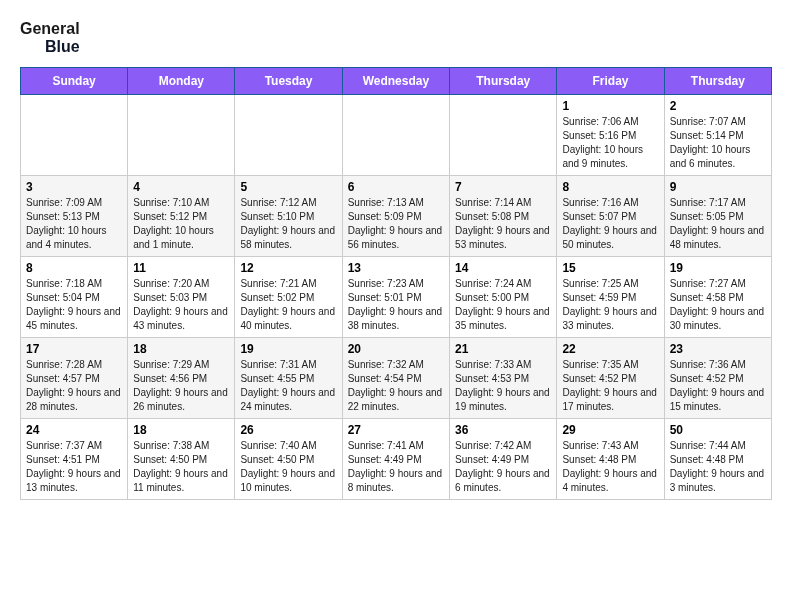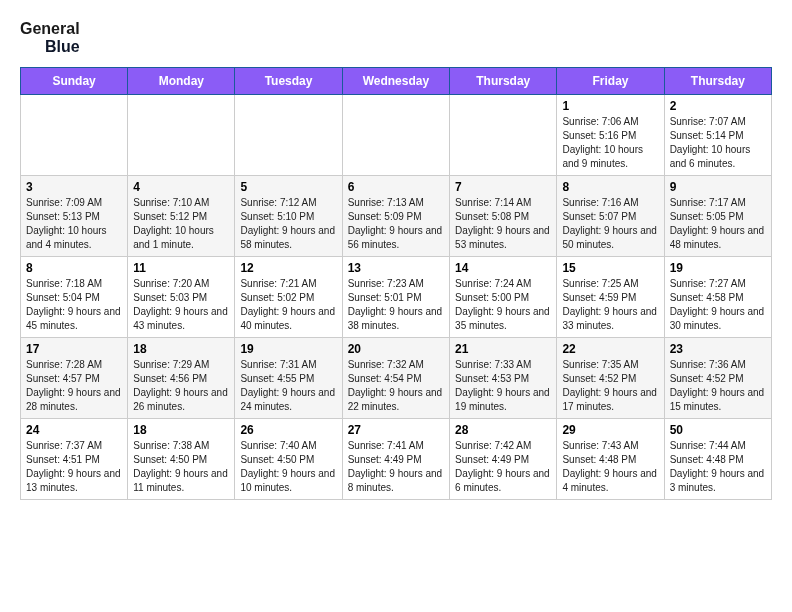--- a/index.html
+++ b/index.html
@@ -223,21 +223,21 @@
         </td>
         <td>
           <span class="day-num">26</span>
           <div class="day-info">Sunrise: 7:40 AM<br>Sunset: 4:50 PM<br>Daylight: 9 hours and 10 minutes.</div>
         </td>
         <td>
           <span class="day-num">27</span>
           <div class="day-info">Sunrise: 7:41 AM<br>Sunset: 4:49 PM<br>Daylight: 9 hours and 8 minutes.</div>
         </td>
         <td>
-          <span class="day-num">28</span>
+          <span class="day-num">36</span>
           <div class="day-info">Sunrise: 7:42 AM<br>Sunset: 4:49 PM<br>Daylight: 9 hours and 6 minutes.</div>
         </td>
         <td>
           <span class="day-num">29</span>
           <div class="day-info">Sunrise: 7:43 AM<br>Sunset: 4:48 PM<br>Daylight: 9 hours and 4 minutes.</div>
         </td>
         <td>
           <span class="day-num">50</span>
           <div class="day-info">Sunrise: 7:44 AM<br>Sunset: 4:48 PM<br>Daylight: 9 hours and 3 minutes.</div>
         </td>

